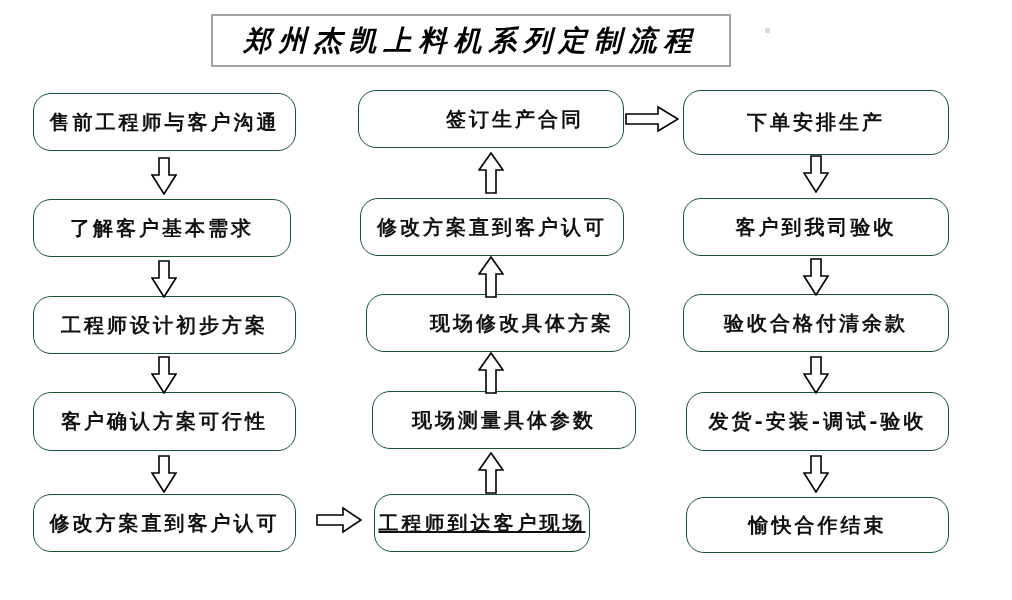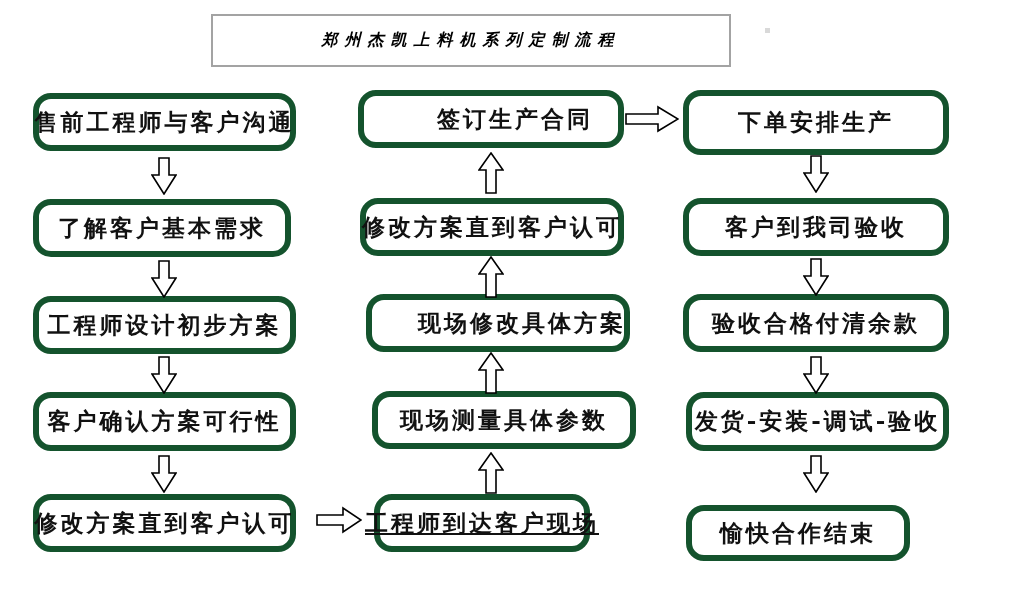--- a/index.html
+++ b/index.html
@@ -4,27 +4,27 @@
 <style>
   html,body { margin:0; padding:0; background:#fff; }
   .canvas {
     position:relative; width:1012px; height:600px; background:#ffffff;
     font-family:"DejaVu Serif","Liberation Serif",serif; overflow:hidden;
   }
   .title-box {
     position:absolute; left:211px; top:14px; width:520px; height:53px;
     border:2px solid #a3a3a3; background:#fff; box-sizing:border-box;
     display:flex; align-items:center; justify-content:center;
-    font-weight:900; font-style:italic; font-size:16px; letter-spacing:7px;
+    font-weight:900; font-style:italic; font-size:28px; letter-spacing:7px;
     color:#000; white-space:nowrap;
   }
   .box {
-    position:absolute; border:6px solid #14532d; border-radius:18px; background:#fff;
+    position:absolute; border:1px solid #14532d; border-radius:18px; background:#fff;
     box-sizing:border-box; display:flex; align-items:center; justify-content:center;
-    font-weight:bold; font-size:23px; letter-spacing:3px; color:#111; white-space:nowrap;
+    font-weight:bold; font-size:20px; letter-spacing:3px; color:#111; white-space:nowrap;
   }
   .arrow { position:absolute; }
   .arrow polygon { fill:#ffffff; stroke:#000000; stroke-width:1.6; stroke-linejoin:miter; }
   .stray-dot { position:absolute; left:765px; top:28px; width:5px; height:5px; background:#d9d9d9; }
   
   .L0 { left:33px;  top:93px;  width:263px; height:58px; }
   .L1 { left:33px;  top:199px; width:258px; height:58px; }
   .L2 { left:33px;  top:296px; width:263px; height:58px; }
   .L3 { left:33px;  top:392px; width:263px; height:59px; }
   .L4 { left:33px;  top:494px; width:263px; height:58px; }
@@ -32,21 +32,21 @@
   .M0 { left:358px; top:90px;  width:266px; height:58px;padding-left:48px; }
   .M1 { left:360px; top:198px; width:264px; height:58px; }
   .M2 { left:366px; top:294px; width:264px; height:58px;padding-left:48px; }
   .M3 { left:372px; top:391px; width:264px; height:58px; }
   .M4 { left:374px; top:494px; width:216px; height:58px;text-decoration:underline; }
   
   .R0 { left:683px; top:90px;  width:266px; height:65px; }
   .R1 { left:683px; top:198px; width:266px; height:58px; }
   .R2 { left:683px; top:294px; width:266px; height:58px; }
   .R3 { left:686px; top:392px; width:263px; height:59px; }
-  .R4 { left:686px; top:497px; width:224px; height:56px;margin-top:8px; }
+  .R4 { left:686px; top:497px; width:263px; height:56px; }
 </style>
 </head>
 <body>
 
 <div class="canvas">
 
   <div class="title-box">郑州杰凯上料机系列定制流程</div>
   <div class="stray-dot"></div>
 
   <div class="box L0">售前工程师与客户沟通</div>

